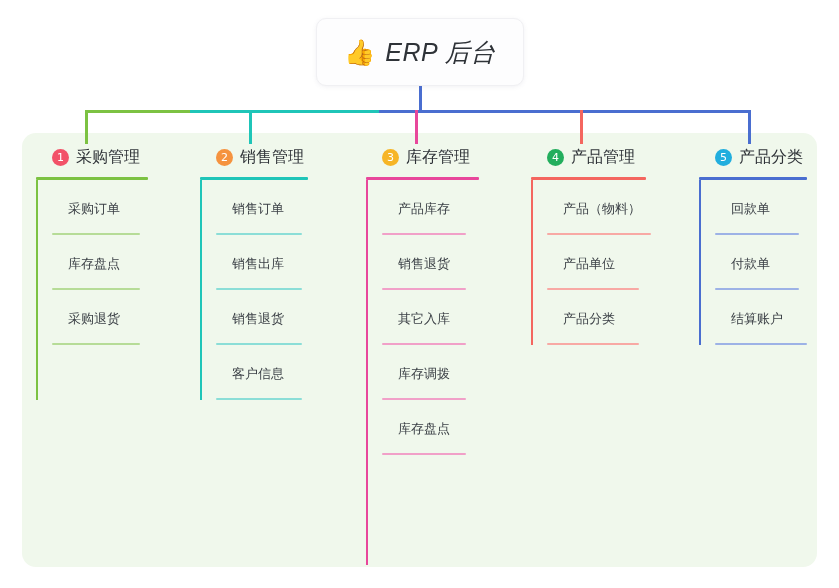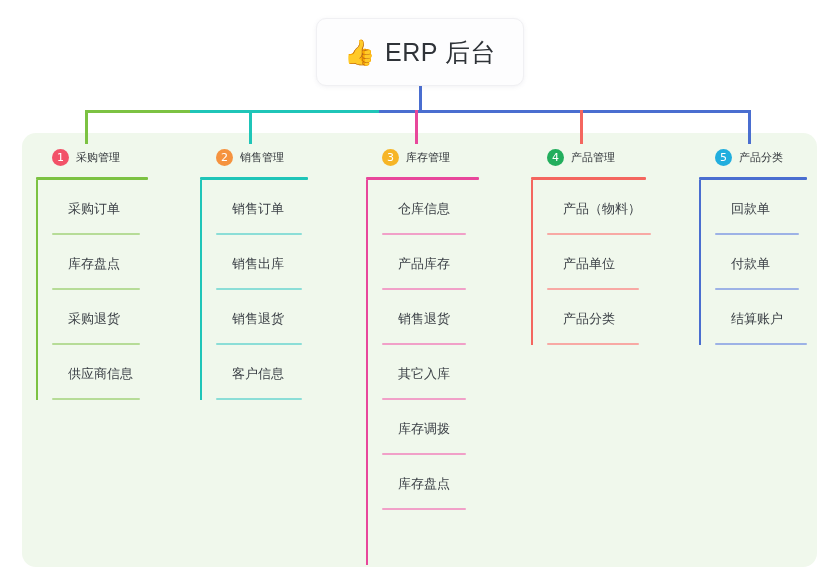--- a/index.html
+++ b/index.html
@@ -38,20 +38,21 @@
   }
   #title-emoji {
     font-size: 25px;
     line-height: 1;
   }
   #title-text {
     font-size: 25px;
     color: #2f3338;
     letter-spacing: 0.5px;
     white-space: nowrap;
+    font-style: italic;
   }
 
   
   .conn {
     position: absolute;
     z-index: 3;
   }
   .conn-v { width: 3px; }
   .conn-h { height: 3px; }
 
@@ -86,21 +87,21 @@
     height: 17px;
     border-radius: 50%;
     color: #ffffff;
     font-size: 11px;
     line-height: 17px;
     text-align: center;
     flex: 0 0 auto;
     font-family: "DejaVu Sans", sans-serif;
   }
   .col-title {
-    font-size: 11px;
+    font-size: 16px;
     color: #2f3338;
     white-space: nowrap;
     font-family: Liberation Mono, monospace;
   }
   .head-rule {
     height: 3px;
     margin-top: 7px;
     border-radius: 1px;
   }
 
@@ -174,24 +175,20 @@
             <div class="leaf-rule" style="background: rgb(182, 220, 151); width: 88px;"></div>
           </div>
           <div class="leaf">
             <span class="leaf-label">库存盘点</span>
             <div class="leaf-rule" style="background: rgb(182, 220, 151); width: 88px;"></div>
           </div>
           <div class="leaf">
             <span class="leaf-label">采购退货</span>
             <div class="leaf-rule" style="background: rgb(182, 220, 151); width: 88px;"></div>
           </div>
-          <div class="leaf">
-            <span class="leaf-label">供应商信息</span>
-            <div class="leaf-rule" style="background: rgb(182, 220, 151); width: 88px;"></div>
-          </div>
         </div>
       </div>
       <div class="column" style="left: 200px; width: 150px;">
         <div class="col-head">
           <span class="badge" style="background: rgb(245, 147, 63);">2</span>
           <span class="col-title">销售管理</span>
         </div>
         <div class="head-rule" style="background: rgb(31, 197, 184); width: 108px;"></div>
         <div class="leaves">
           <div class="spine" style="background: rgb(31, 197, 184); height: 220px;"></div>
@@ -215,24 +212,20 @@
       </div>
       <div class="column" style="left: 366px; width: 150px;">
         <div class="col-head">
           <span class="badge" style="background: rgb(246, 181, 38);">3</span>
           <span class="col-title">库存管理</span>
         </div>
         <div class="head-rule" style="background: rgb(232, 71, 155); width: 113px;"></div>
         <div class="leaves">
           <div class="spine" style="background: rgb(232, 71, 155); height: 385px;"></div>
           <div class="leaf">
-            <span class="leaf-label">仓库信息</span>
-            <div class="leaf-rule" style="background: rgb(241, 160, 200); width: 84px;"></div>
-          </div>
-          <div class="leaf">
             <span class="leaf-label">产品库存</span>
             <div class="leaf-rule" style="background: rgb(241, 160, 200); width: 84px;"></div>
           </div>
           <div class="leaf">
             <span class="leaf-label">销售退货</span>
             <div class="leaf-rule" style="background: rgb(241, 160, 200); width: 84px;"></div>
           </div>
           <div class="leaf">
             <span class="leaf-label">其它入库</span>
             <div class="leaf-rule" style="background: rgb(241, 160, 200); width: 84px;"></div>

